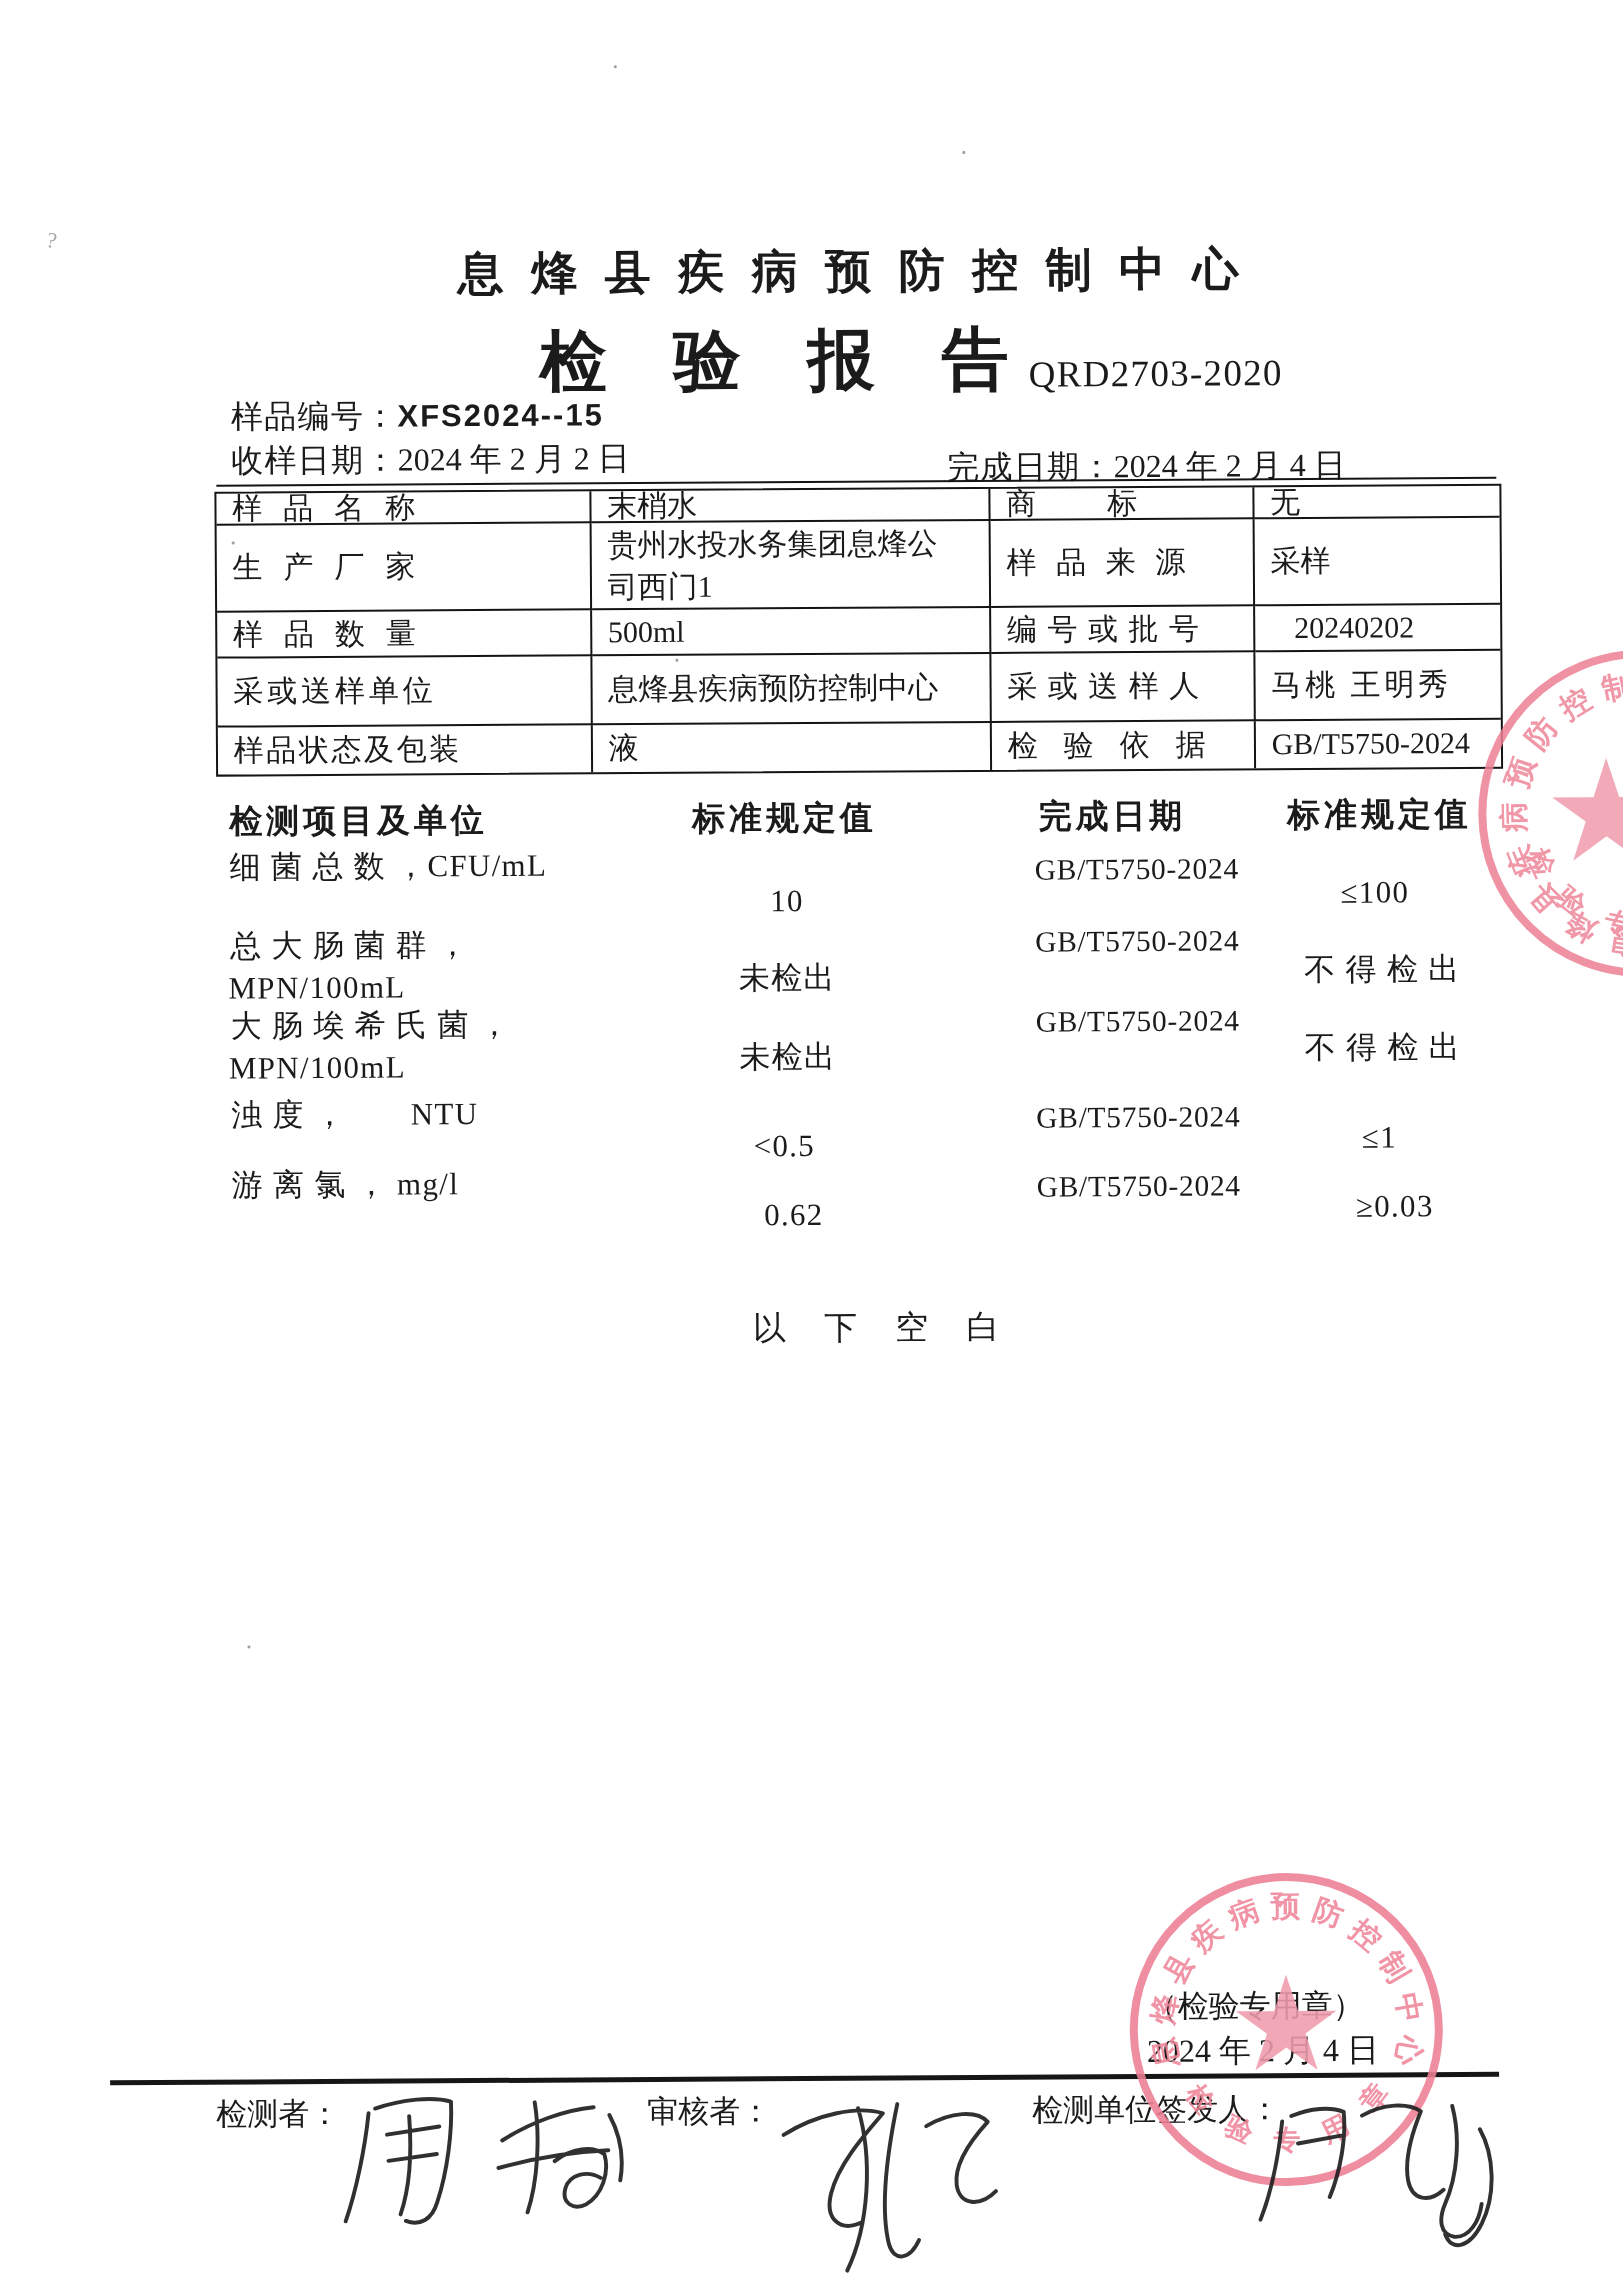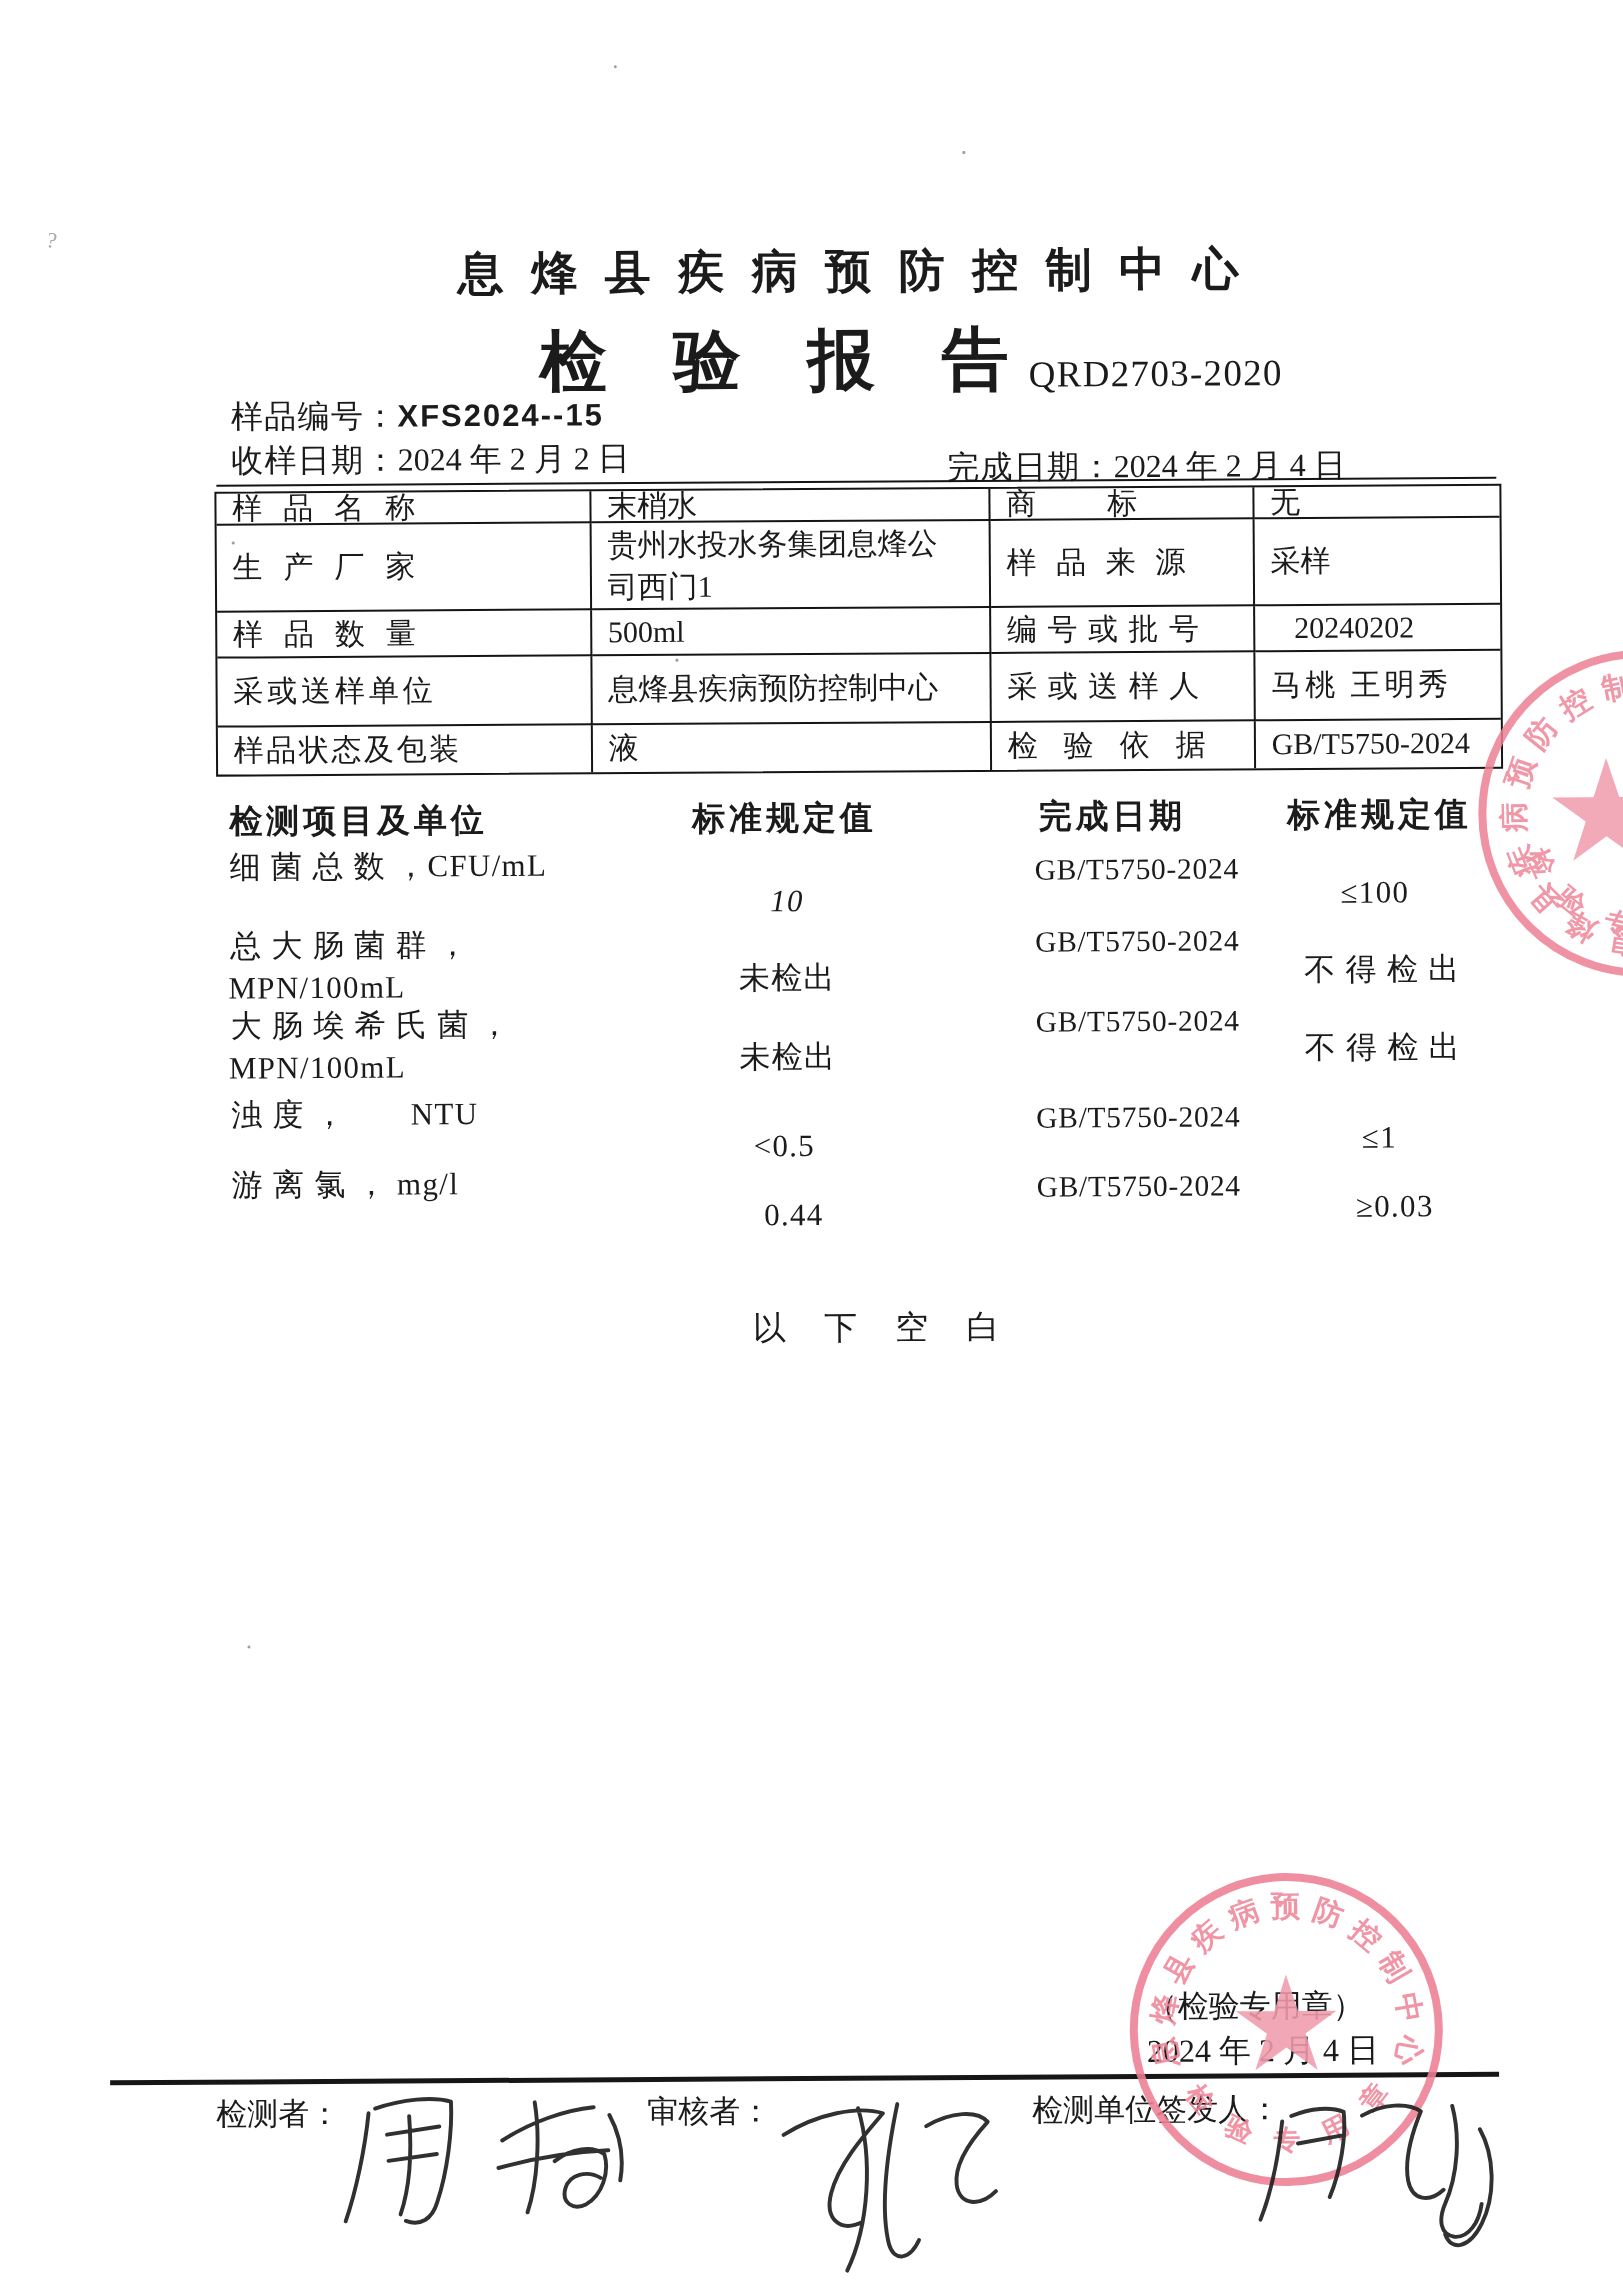--- a/index.html
+++ b/index.html
@@ -101,21 +101,21 @@
       <div class="cell ls40 last-row">检验依据</div>
       <div class="cell last-col last-row">GB/T5750-2024</div>
     </div>
 
     <div class="abs res-head" style="left:230px;top:802px;">检测项目及单位</div>
     <div class="abs res-head ctr" style="left:785px;top:802px;">标准规定值</div>
     <div class="abs res-head ctr" style="left:1113px;top:802px;">完成日期</div>
     <div class="abs res-head ctr" style="left:1380px;top:802px;">标准规定值</div>
 
     <div class="abs res-item" style="left:230px;top:848px;">细 菌 总 数 ，CFU/mL</div>
-    <div class="abs res-val ctr" style="left:787px;top:885px;font-style:italic;">10</div>
+    <div class="abs res-val ctr" style="left:787px;top:885px;">10</div>
     <div class="abs gbtxt" style="left:1035px;top:857px;">GB/T5750-2024</div>
     <div class="abs res-val ctr" style="left:1375px;top:880px;">≤100</div>
 
     <div class="abs res-item" style="left:230px;top:927px;">总 大 肠 菌 群 ，</div>
     <div class="abs res-item" style="left:228px;top:969px;">MPN/100mL</div>
     <div class="abs res-val ctr" style="left:787px;top:962px;">未检出</div>
     <div class="abs gbtxt" style="left:1035px;top:929px;">GB/T5750-2024</div>
     <div class="abs res-val ctr" style="left:1382px;top:957px;">不 得 检 出</div>
 
     <div class="abs res-item" style="left:230px;top:1007px;">大 肠 埃 希 氏 菌 ，</div>
@@ -123,21 +123,21 @@
     <div class="abs res-val ctr" style="left:787px;top:1041px;">未检出</div>
     <div class="abs gbtxt" style="left:1035px;top:1009px;">GB/T5750-2024</div>
     <div class="abs res-val ctr" style="left:1382px;top:1035px;">不 得 检 出</div>
 
     <div class="abs res-item" style="left:230px;top:1096px;">浊 度 ，　　NTU</div>
     <div class="abs res-val ctr" style="left:783px;top:1130px;">&lt;0.5</div>
     <div class="abs gbtxt" style="left:1035px;top:1105px;">GB/T5750-2024</div>
     <div class="abs res-val ctr" style="left:1378px;top:1125px;">≤1</div>
 
     <div class="abs res-item" style="left:230px;top:1166px;">游 离 氯 ， mg/l</div>
-    <div class="abs res-val ctr" style="left:792px;top:1199px;">0.44</div>
+    <div class="abs res-val ctr" style="left:792px;top:1199px;">0.62</div>
     <div class="abs gbtxt" style="left:1035px;top:1174px;">GB/T5750-2024</div>
     <div class="abs res-val ctr" style="left:1393px;top:1194px;">≥0.03</div>
 
     <div class="abs blank-note ctr" style="left:875px;top:1312px;">以　下　空　白</div>
 
     <div class="abs foot-txt" style="left:1140px;top:1993px;">（检验专用章）</div>
     <div class="abs meta" style="left:1140px;top:2037px;">2024 年 2 月 4 日</div>
 
     <div class="sig-line"></div>
 

